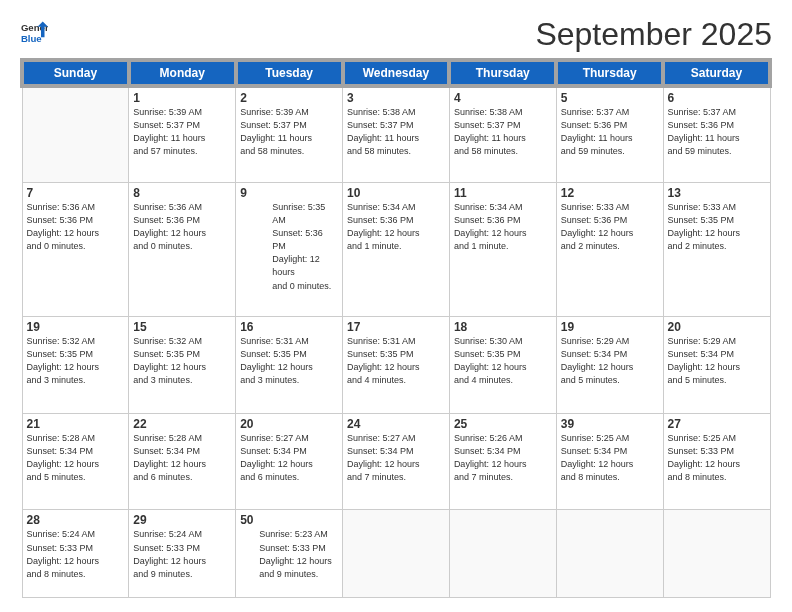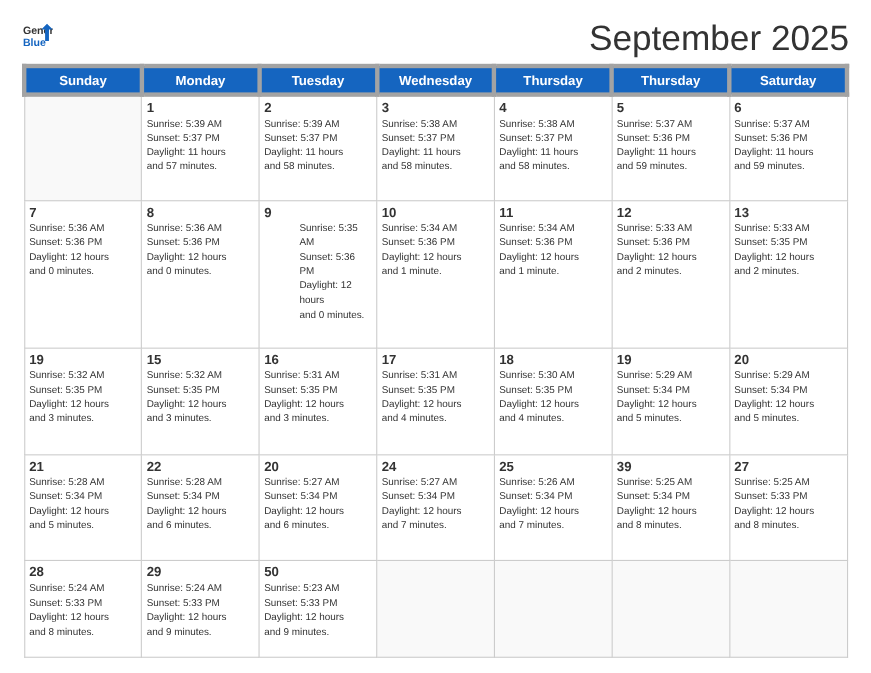--- a/index.html
+++ b/index.html
@@ -327,21 +327,21 @@
           </td>
           <td>
             <span class="day-num">29</span>
             <div class="day-info" style="white-space: pre-line;">Sunrise: 5:24 AM
 Sunset: 5:33 PM
 Daylight: 12 hours
 and 9 minutes.</div>
           </td>
           <td>
             <span class="day-num">50</span>
-            <div class="day-info" style="white-space: pre-line;">Sunrise: 5:23 AM
+            <div class="day-info" style="white-space: pre-line; margin-left: 19px;">Sunrise: 5:23 AM
 Sunset: 5:33 PM
 Daylight: 12 hours
 and 9 minutes.</div>
           </td>
           <td class="empty"></td>
           <td class="empty"></td>
           <td class="empty"></td>
           <td class="empty"></td>
         </tr>
       </tbody>

